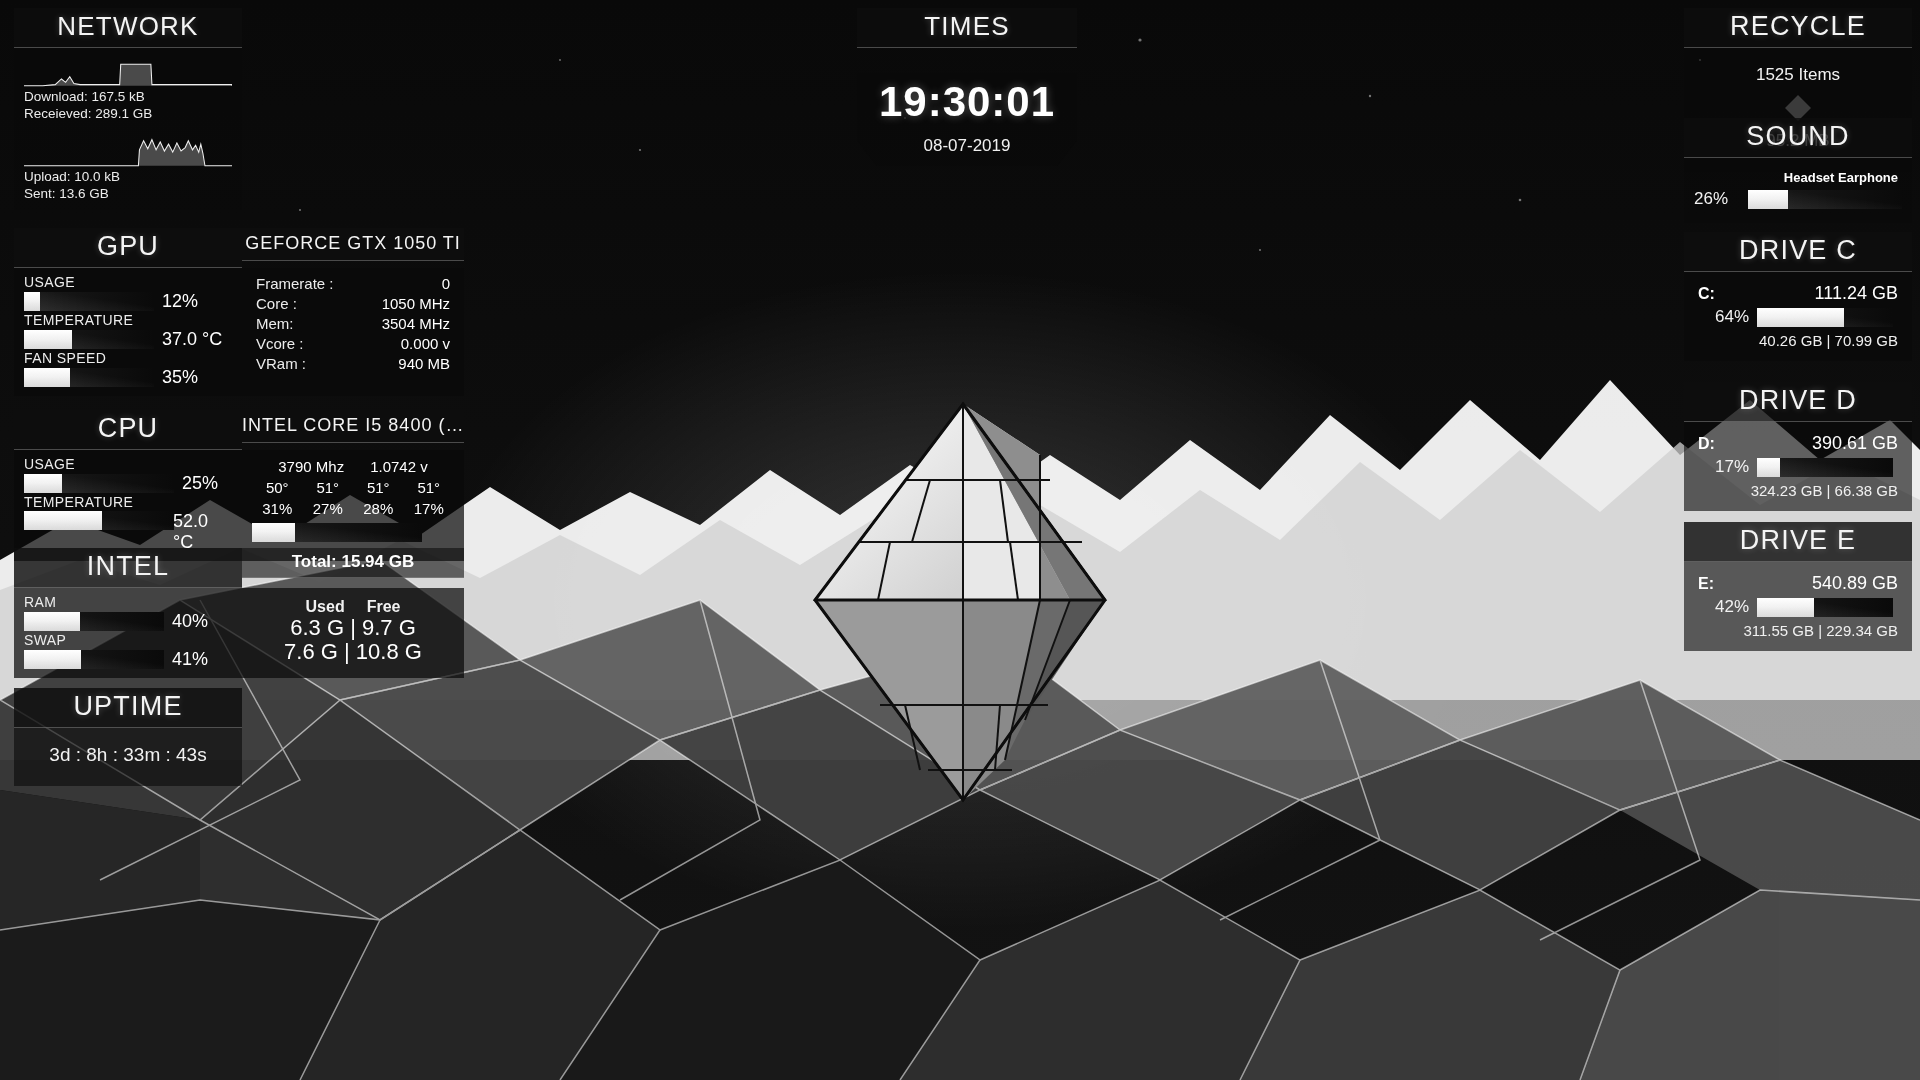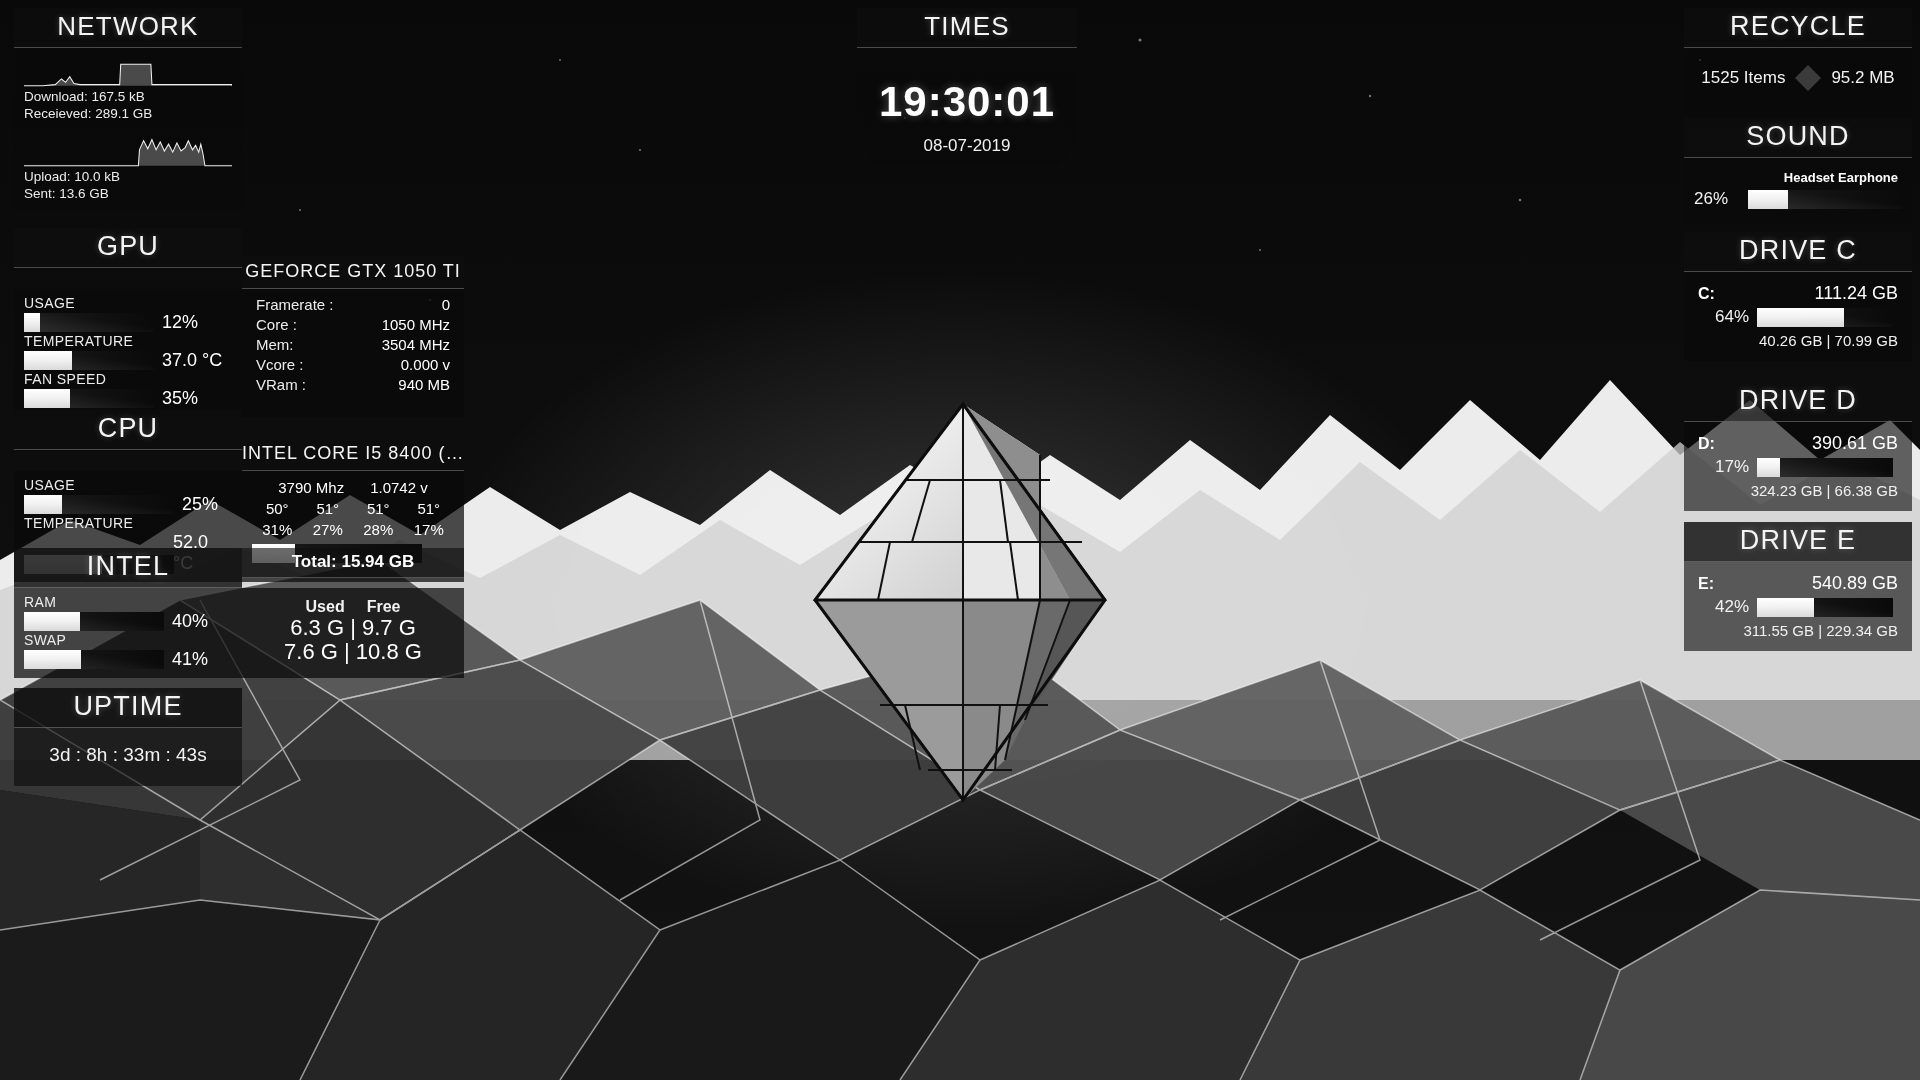--- a/index.html
+++ b/index.html
@@ -62,21 +62,21 @@
   
   #w-gpu { left:14px; top:228px; width:450px; }
   .split { display:flex; }
   .split > .col-l { width:228px; }
   .split > .col-r { width:222px; }
   .sub-title {
     background:rgba(14,14,14,0.82);
     font-size:18px; letter-spacing:1px; text-align:center;
     padding:5px 0 6px; color:#f4f4f4;
     border-bottom:1px solid rgba(150,150,150,0.45);
-    white-space:nowrap; overflow:hidden;margin-top:28px;
+    white-space:nowrap; overflow:hidden;
   }
   .kv { display:flex; justify-content:space-between; font-size:15px; line-height:20px; padding:0 4px; }
   .kv .k { color:#ececec; }
   .kv .v { color:#ffffff; }
 
   
   #w-cpu { left:14px; top:410px; width:450px; }
   .cpu-mini { text-align:center; font-size:15px; line-height:21px; color:#fff; }
   .cpu-row { display:flex; justify-content:space-around; }
   .cpu-row span { min-width:44px; text-align:center; }
@@ -100,21 +100,21 @@
            text-shadow:0 0 10px rgba(255,255,255,0.3);margin-top:25px; }
   .date { font-size:17px; padding:8px 0 10px; color:#f0f0f0; }
   .times-body {
     background:rgba(10,10,10,0.72);
     clip-path:polygon(0 0, 100% 0, 100% 72%, 91% 100%, 9% 100%, 0 72%);
   }
 
   
   #w-recycle { right:8px; top:8px; width:228px; }
   .recycle-row { display:flex; align-items:center; justify-content:center; gap:10px;
-                 font-size:17px; padding:9px 0 11px; }
+                 font-size:17px; padding:9px 0 11px;flex-direction:column; }
   .dia { width:0;height:0; border:13px solid transparent; position:relative; }
   .dia::before,.dia::after{content:"";position:absolute;left:-13px;width:0;height:0;border:13px solid transparent;}
   .dia::before{top:-26px;border-bottom-color:#3b3b3b;}
   .dia::after{top:0;border-top-color:#3b3b3b;}
 
   #w-sound { right:8px; top:118px; width:228px; }
   .sound-dev { text-align:right; font-size:13px; font-weight:bold; padding:4px 4px 3px; color:#fff; }
   .sound-row { display:flex; align-items:center; gap:8px; padding:1px 0 4px; }
   .sound-row .pct { font-size:17px; width:46px; text-align:left; }
 
@@ -366,21 +366,21 @@
         <div class="lbl-small">USAGE</div>
         <div style="display:flex;align-items:center;gap:8px;">
           <div class="barwrap" style="width:150px;">
             <div class="bar" style="width:150px;">
               <i style="width:25%;"></i>
             </div>
           </div>
           <span class="val">25%</span>
         </div>
         <div class="lbl-small">TEMPERATURE</div>
-        <div style="display:flex;align-items:flex-end;gap:2px;">
+        <div style="display:flex;align-items:flex-start;gap:2px;">
           <div class="barwrap" style="width:150px;">
             <div class="bar" style="width:150px;">
               <i style="width:52%;"></i>
             </div>
           </div>
           <span class="val">52.0 °C</span>
         </div>
       </div>
     <div class="col-r w-body tight">
       <div class="cpu-mini cpu-freq">

